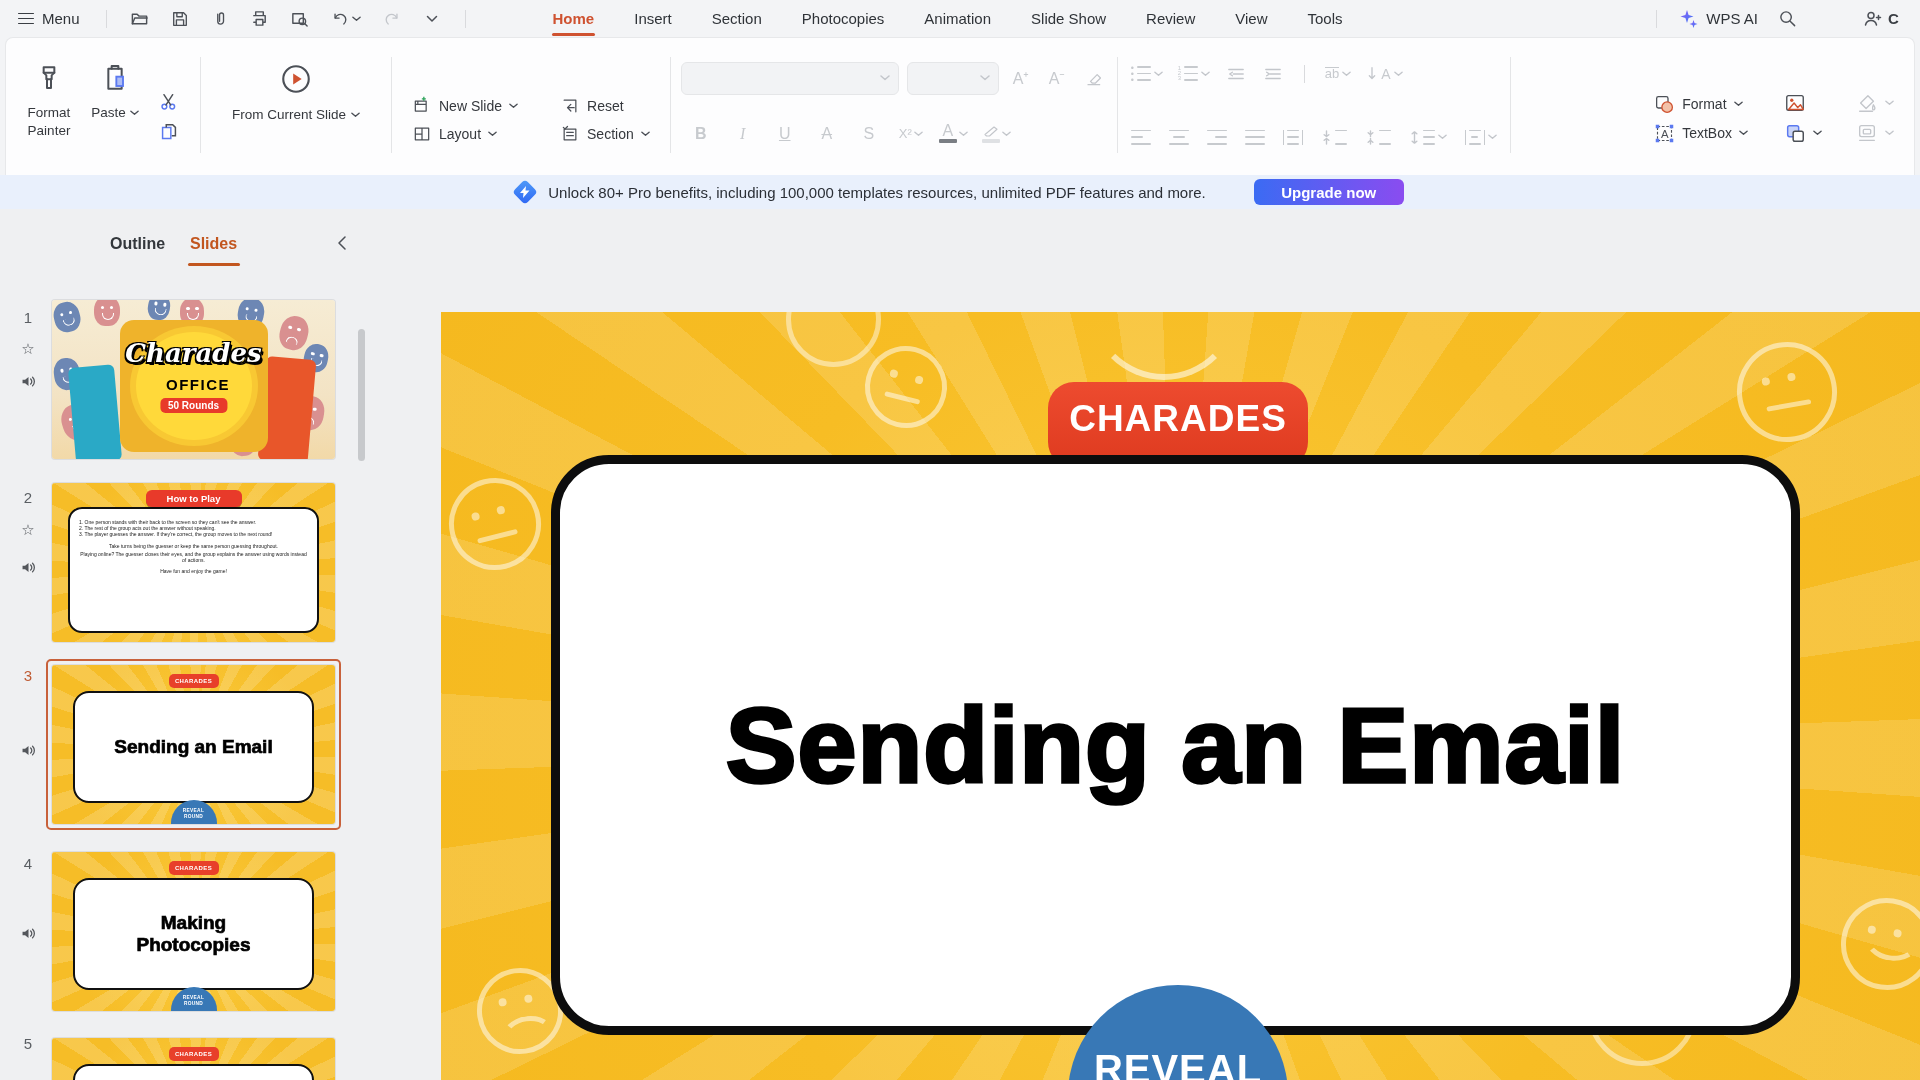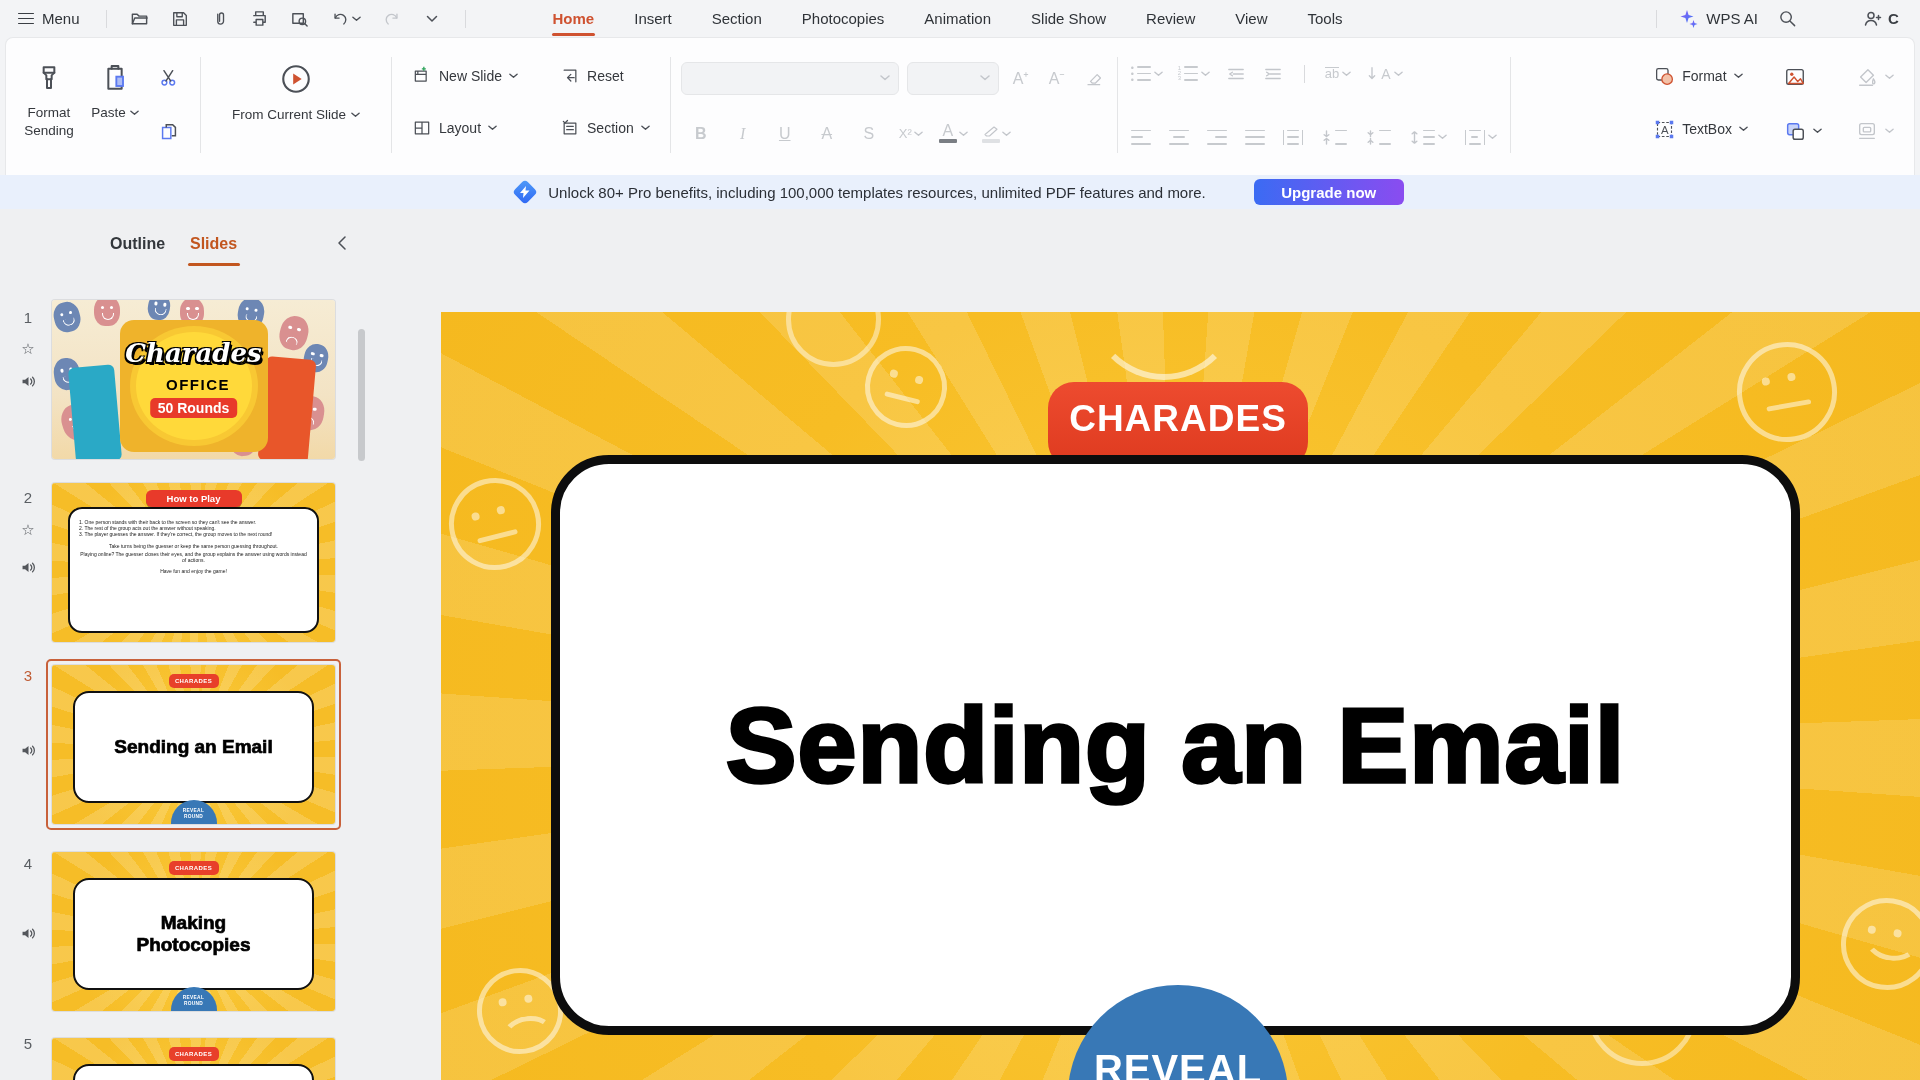--- a/index.html
+++ b/index.html
@@ -23,21 +23,21 @@
   .mb-right { margin-left:auto; display:flex; align-items:center; gap:14px; padding-right:0; }
   .wps-ai { display:flex; align-items:center; gap:7px; font-size:15px; color:#2f3338; }
   .account { display:flex; align-items:center; gap:6px; font-size:15px; font-weight:bold; color:#3a3e44; width:58px; overflow:hidden; }
 
   
   .ribbon { height:138px; margin:0 5px; background:#fdfdfe; border:1px solid #e7e8ea; border-bottom:none; border-radius:8px 8px 0 0; display:flex; align-items:center; padding:6px 10px 10px 10px; overflow:hidden; }
   .rgroup { display:flex; align-items:center; height:112px; }
   .vdiv { width:1px; height:96px; background:#e4e5e7; margin:0 10px; flex:none; }
   .bigbtn { width:66px; height:106px; display:flex; flex-direction:column; align-items:center; justify-content:flex-start; padding-top:10px; border-radius:6px; }
   .bigbtn .blabel { font-size:13.5px; color:#35383d; text-align:center; line-height:18px; margin-top:10px; }
-  .stackcol { display:flex; flex-direction:column; justify-content:flex-start; height:84px; margin:0 4px;gap:24px; }
+  .stackcol { display:flex; flex-direction:column; justify-content:flex-end; height:84px; margin:0 4px; }
   .smallbtn { display:flex; align-items:center; gap:7px; font-size:14px; color:#35383d; padding:4px 6px; border-radius:5px; white-space:nowrap; }
   .fontcol { display:flex; flex-direction:column; justify-content:space-between; height:86px; }
   .fontrow { display:flex; align-items:center; gap:8px; }
   .combo { height:33px; background:#f2f3f5; border:1px solid #e5e6e8; border-radius:6px; display:flex; align-items:center; justify-content:flex-end; padding:0 8px; }
   .combo.fname { width:218px; }
   .combo.fsize { width:92px; }
   .gbtn { min-width:28px; height:28px; display:flex; align-items:center; justify-content:center; color:#c7cace; font-size:16px; border-radius:5px; gap:2px; }
   .glyph { font-size:16px; color:#c7cace; }
   .glyph.b { font-weight:bold; }
   .glyph.i { font-style:italic; font-family:"Liberation Serif",serif; }
@@ -94,21 +94,21 @@
   .mask.blue { background:#6d87b4; } .mask.rose { background:#d99090; }
   .mask::before { content:""; position:absolute; left:26%; top:32%; width:3.5px; height:3.5px; border-radius:50%; background:#fff; box-shadow:9px 0 0 #fff; }
   .mask::after { content:""; position:absolute; left:30%; top:55%; width:10px; height:6px; border:1.6px solid #fff; border-top:none; border-radius:0 0 10px 10px; }
   .mask.frown::after { border:1.6px solid #fff; border-bottom:none; border-radius:10px 10px 0 0; top:62%; }
   .t1-teal { position:absolute; left:20px; top:66px; width:46px; height:96px; background:#2aa9c6; border-radius:6px; transform:rotate(-5deg); }
   .t1-orange { position:absolute; left:210px; top:58px; width:50px; height:104px; background:#e8562a; border-radius:6px; transform:rotate(5deg); }
   .t1-gold { position:absolute; left:68px; top:20px; width:148px; height:132px; background:#efb32b; border-radius:14px; }
   .t1-burst { position:absolute; left:84px; top:32px; width:116px; height:108px; background:#ffd93a; border-radius:50%; box-shadow:0 0 0 6px rgba(255,217,58,0.55); }
   .t1-script { position:absolute; left:0; right:0; top:38px; text-align:center; font-family:"DejaVu Serif",serif; font-style:italic; font-weight:bold; font-size:26px; color:#fff; text-shadow:-1.5px -1.5px 0 #000, 1.5px -1.5px 0 #000, -1.5px 1.5px 0 #000, 1.5px 1.5px 0 #000, 2.5px 3px 0 #000; z-index:3; }
   .t1-office { position:absolute; left:9px; right:0; top:76px; text-align:center; font-size:15px; font-weight:bold; letter-spacing:1.5px; color:#000; z-index:3; }
-  .t1-rounds { position:absolute; left:50%; transform:translateX(-50%); top:98px; background:#e83a2a; color:#fff; font-size:14px; font-weight:bold; padding:2px 8px; border-radius:5px; z-index:3; }
+  .t1-rounds { position:absolute; left:50%; transform:translateX(-50%); top:98px; background:#e83a2a; color:#fff; font-size:10px; font-weight:bold; padding:2px 8px; border-radius:5px; z-index:3; }
 
   
   .t2-banner { position:absolute; top:7px; left:50%; transform:translateX(-50%); width:96px; height:17px; background:#e83a2a; border-radius:6px; color:#fff; font-size:9.5px; font-weight:bold; display:flex; align-items:center; justify-content:center; z-index:3; box-shadow:0 1px 0 rgba(0,0,0,0.3); }
   .t2-box { position:absolute; left:16px; top:24px; width:251px; height:126px; background:#fff; border:2.5px solid #111; border-radius:14px; z-index:2; padding:10px 9px 4px 9px; color:#1a1a1a; }
   .t2-box .li { font-size:5px; line-height:6.2px; padding-left:9px; text-indent:-9px; }
   .t2-box .pc { font-size:5px; line-height:6.2px; text-align:center; margin-top:5px; }
 
   
   .canvas { flex:1; position:relative; overflow:hidden; }
   .slide { position:absolute; left:66px; top:103px; width:1479px; height:768px; overflow:hidden; background:repeating-conic-gradient(from 4deg at 737px 433px, rgba(255,255,255,0.14) 0 6deg, rgba(0,0,0,0) 6deg 12deg), radial-gradient(circle at 737px 433px, #fbcb3d 0%, #f7bd24 55%, #f5b91f 100%); }
@@ -239,21 +239,21 @@
 
 <div class="ribbon">
 
   <div class="rgroup">
     <div class="bigbtn">
       <svg width="32" height="32" viewBox="0 0 24 24">
           <path class="svgic" d="M8 4h8v4l-2 2v3h-4v-3L8 8z"></path>
           <path class="svgic" d="M8 8h8" stroke="#cf5230"></path>
           <path class="svgic" d="M10.5 13v6.5h3V13"></path>
         </svg>
-      <span class="blabel"><span>Format</span><br><span>Sending</span></span>
+      <span class="blabel"><span>Format</span><br><span>Painter</span></span>
     </div>
     <div class="bigbtn">
       <svg width="32" height="32" viewBox="0 0 24 24">
           <path class="svgic" d="M7 5h10v15H7z"></path>
           <path class="svgic" d="M9.5 5V3h5v2"></path>
           <rect x="13" y="11" width="5" height="7" fill="#aebdf5" stroke="#5b79f0" stroke-width="1.4"></rect>
         </svg>
       <span class="blabel" style="display:flex;align-items:center;gap:4px;">
         <span>Paste</span>
         <svg width="9" height="6" viewBox="0 0 10 6">

